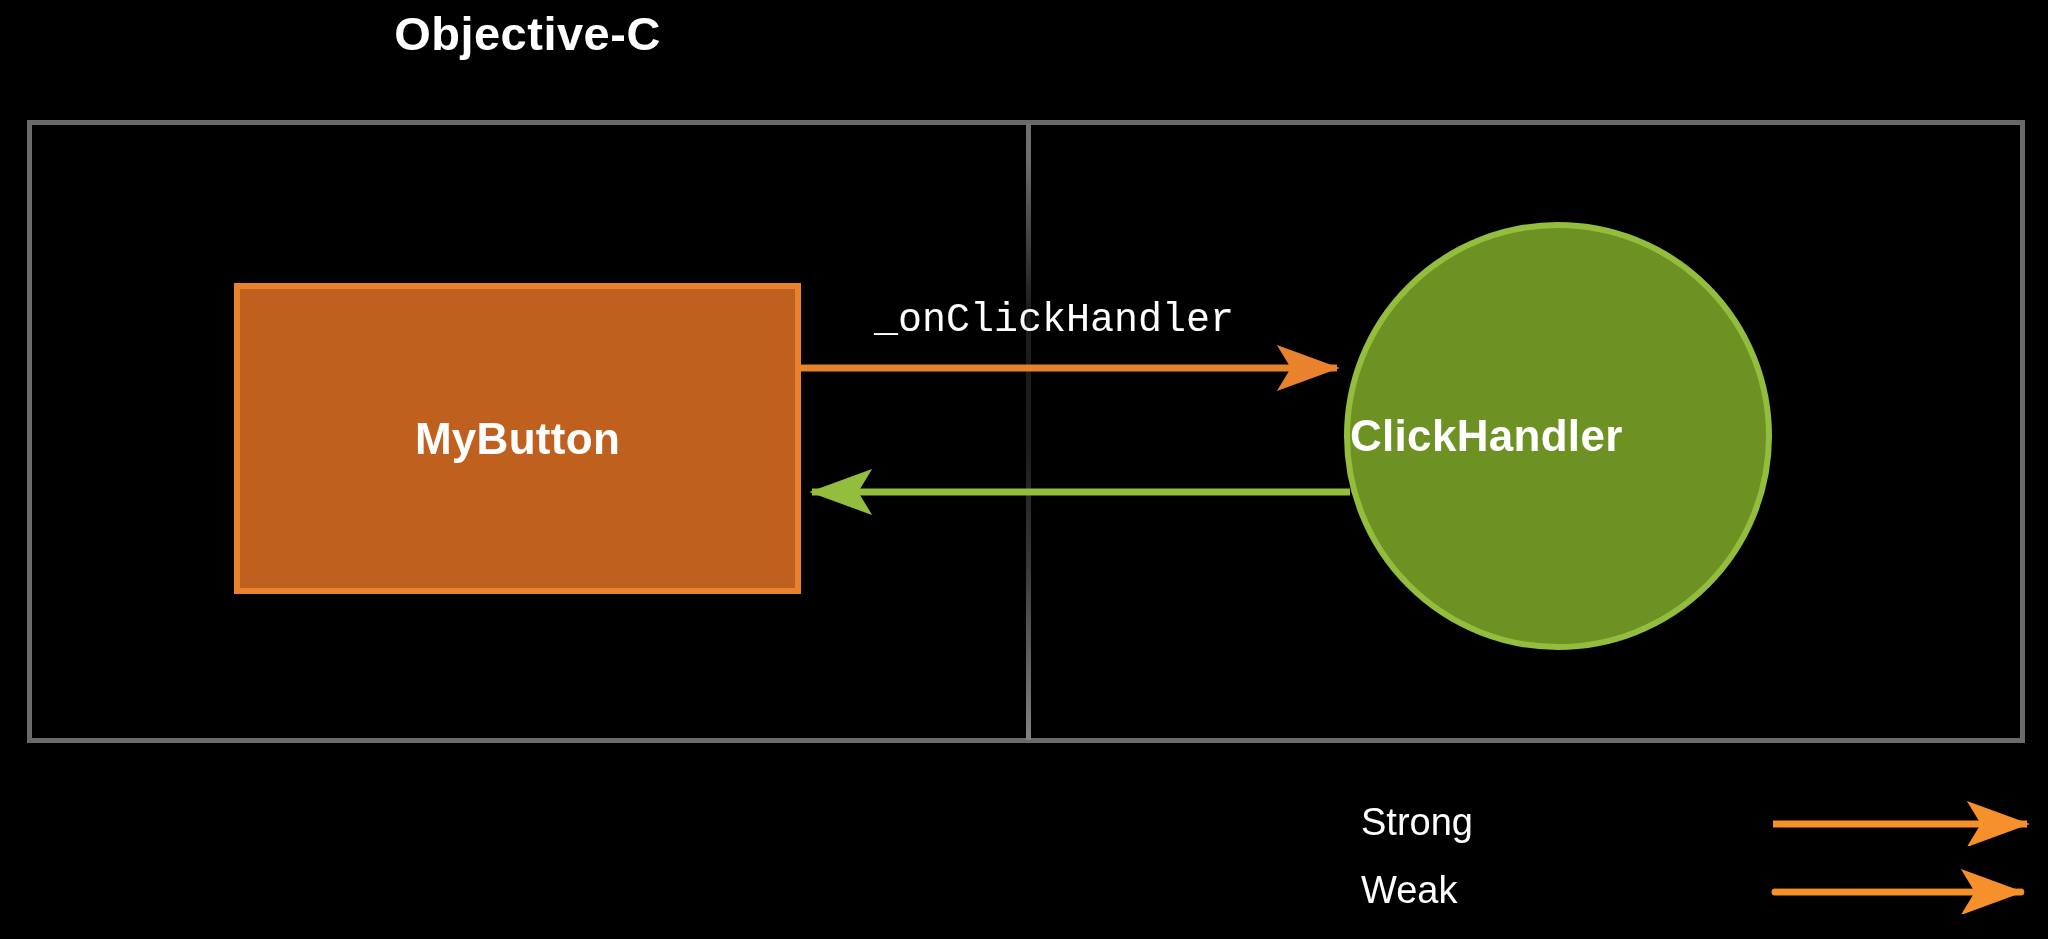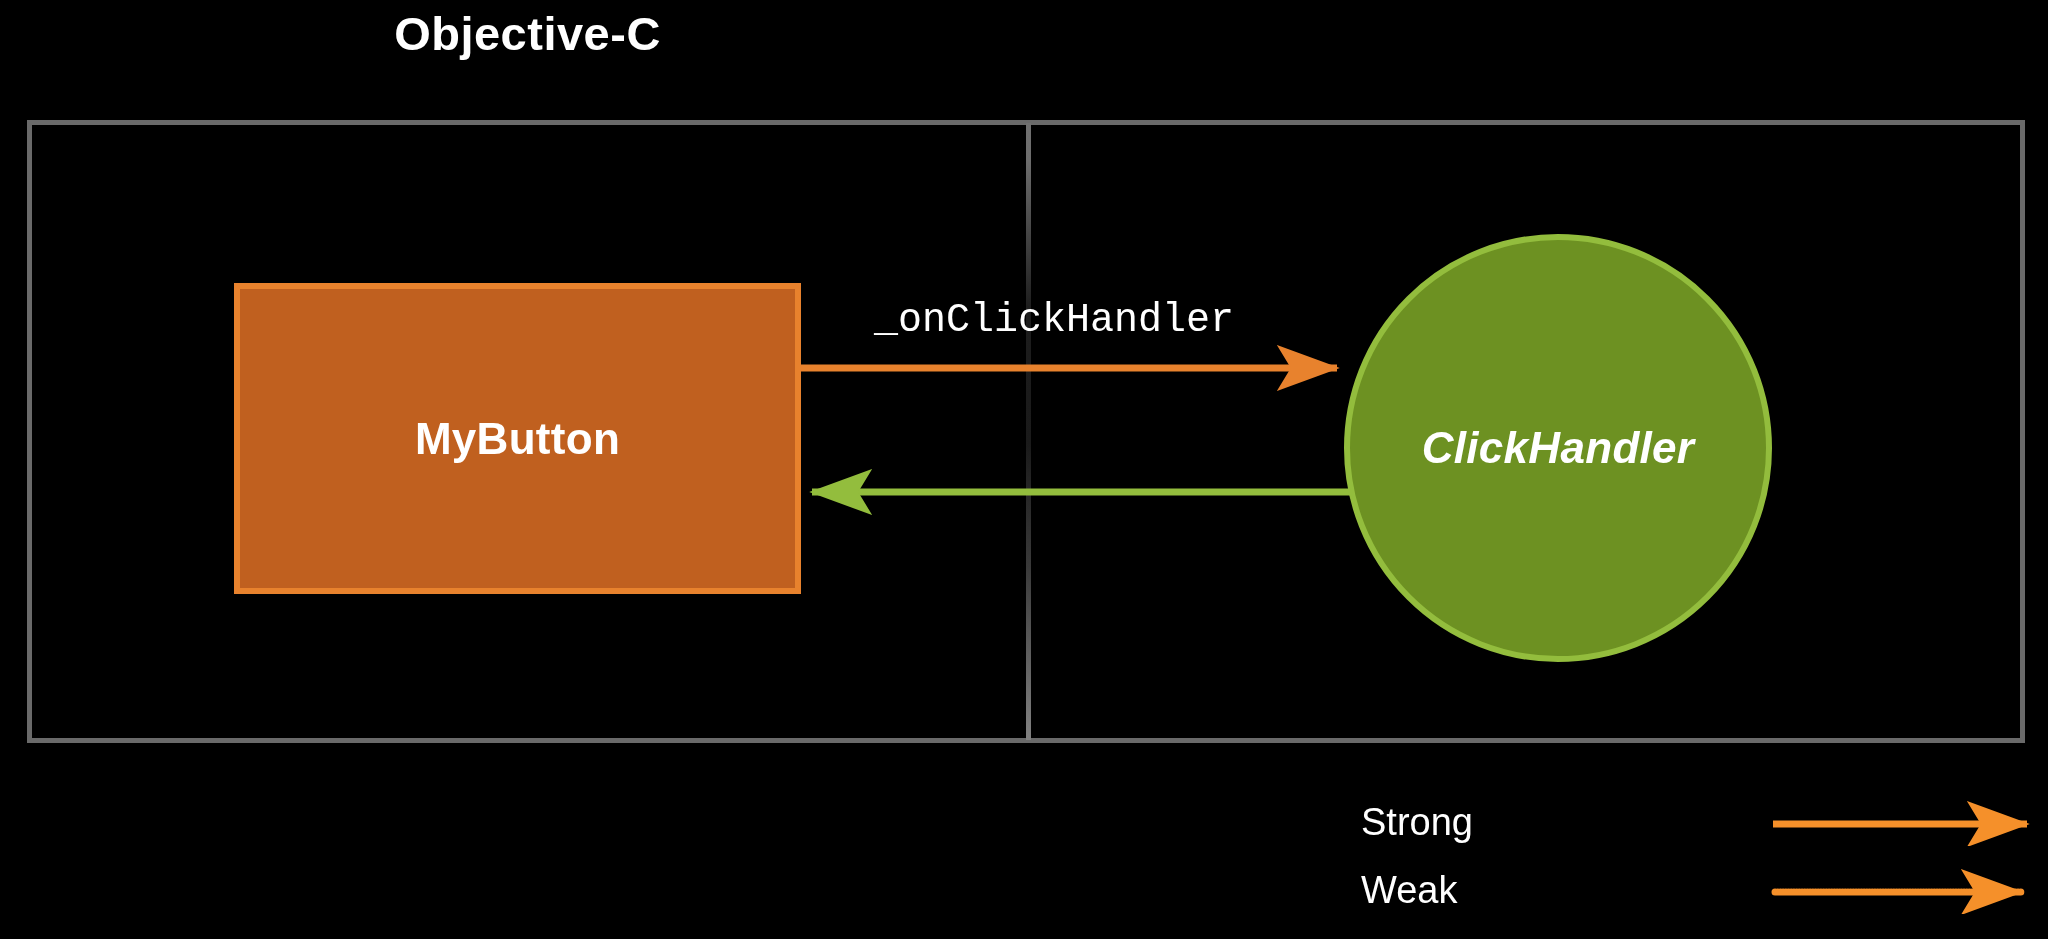--- a/index.html
+++ b/index.html
@@ -73,30 +73,28 @@
     font-family: "Liberation Sans", sans-serif;
     font-weight: bold;
     font-size: 44px;
     color: #ffffff;
     letter-spacing: 0.3px;
   }
 
   
   #node-clickhandler {
     position: absolute;
-    left: 1344px; top: 234px;
+    left: 1344px; top: 222px;
     width: 428px; height: 428px;
     box-sizing: border-box;
     background: #6d9122;
     border: 6px solid #93bd3d;
     border-radius: 50%;
     display: flex;
     align-items: center;
-    justify-content: center;
-    font-style: italic;
   }
   #node-clickhandler .node-label {
     font-family: "Liberation Sans", sans-serif;
     font-weight: bold;
     font-size: 44px;
     color: #ffffff;
     letter-spacing: 0.3px;
   }
 
   

